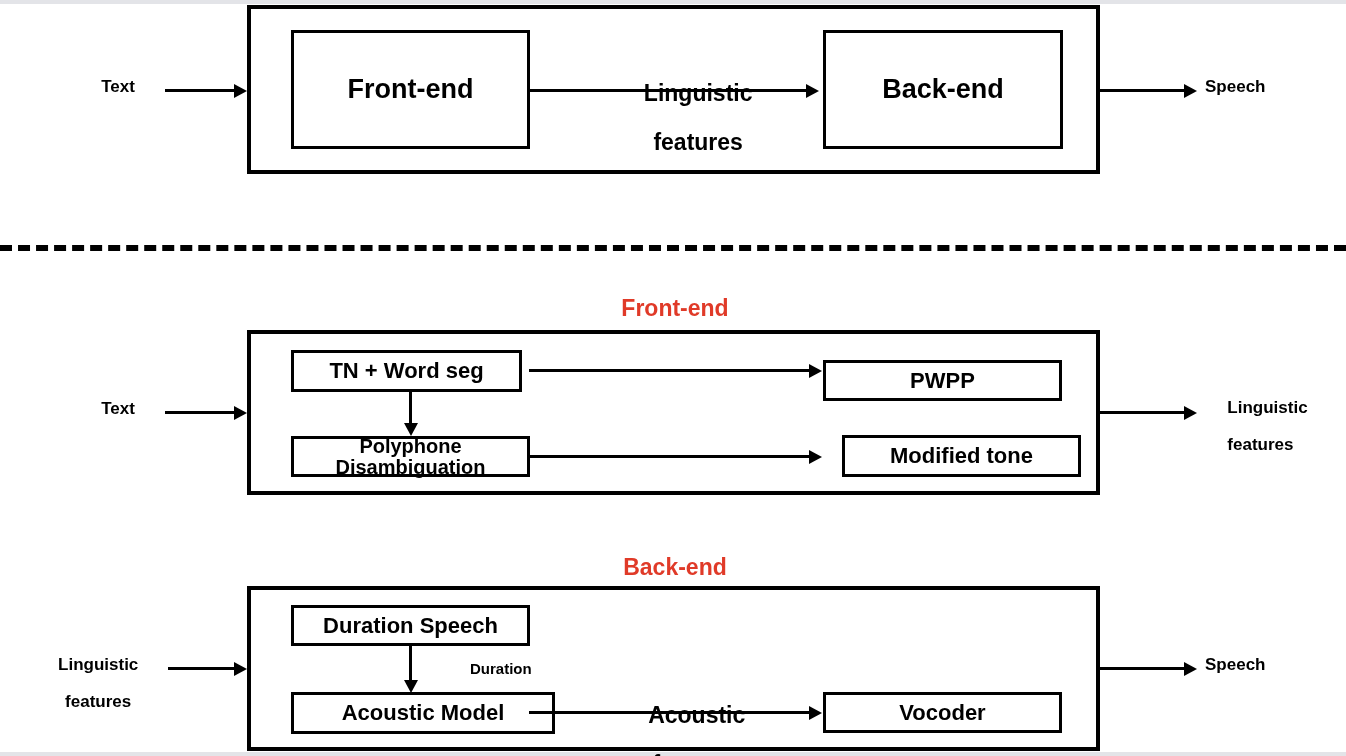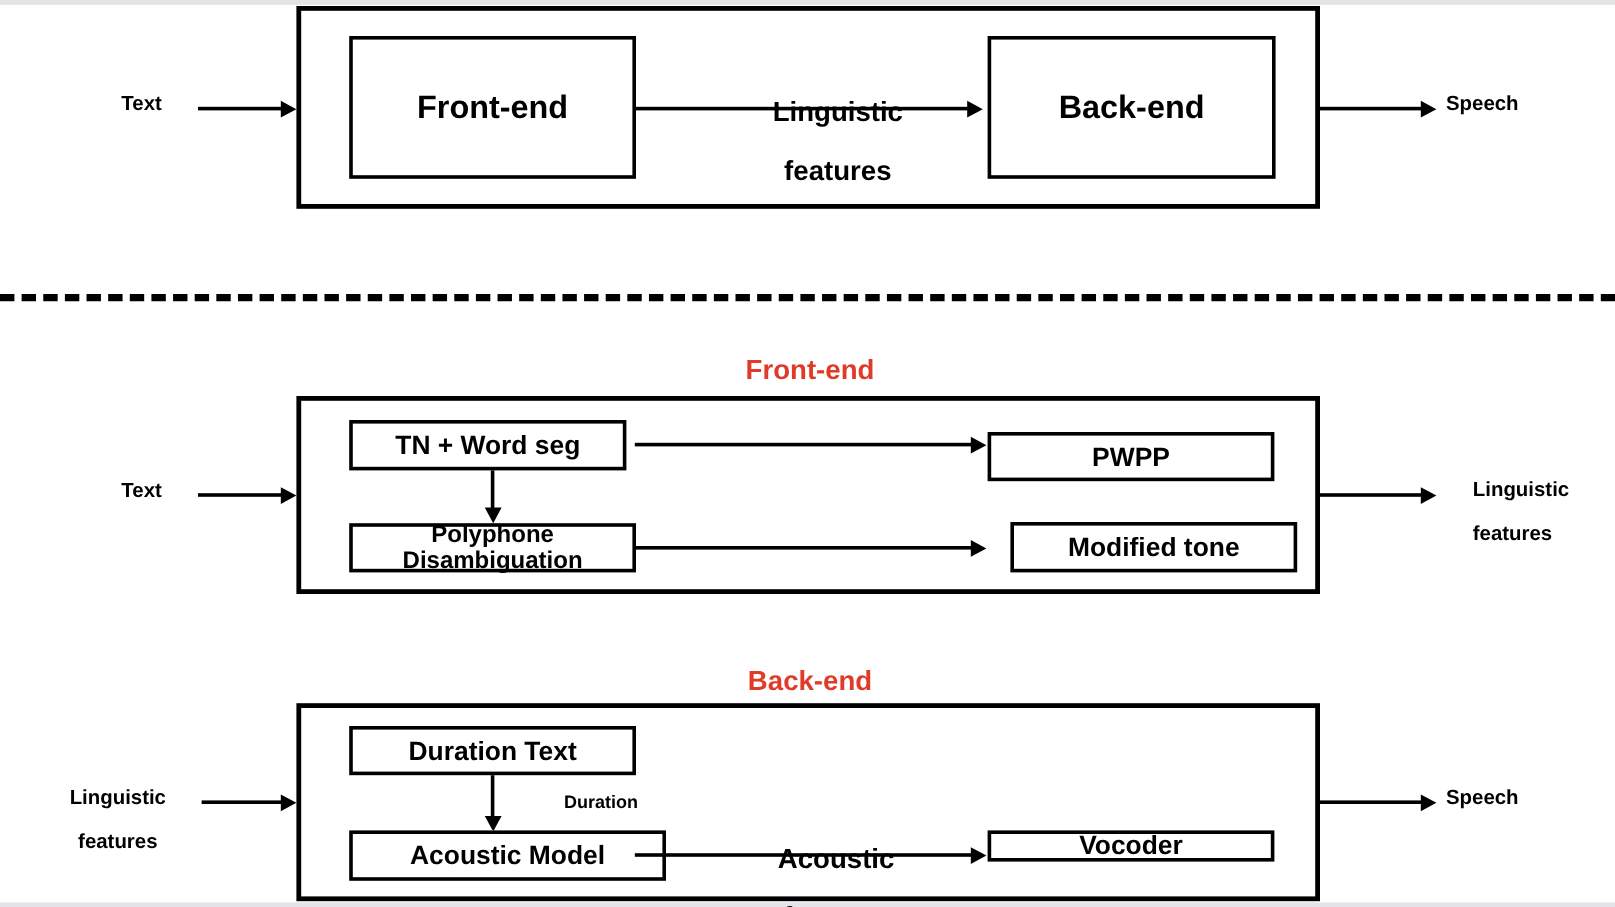--- a/index.html
+++ b/index.html
@@ -181,35 +181,35 @@
 
     <div class="label io" style="left:8px; top:638px; width:152px;">
       <span>Linguistic</span><br>
       <span>features</span>
     </div>
     <div class="hline" style="left:168px; top:667px; width:67px;"></div>
     <div class="arrow-right" style="left:234px; top:662px;"></div>
 
     <div class="container-box" style="left:247px; top:586px; width:853px; height:165px;"></div>
 
-    <div class="module-box mid" style="left:291px; top:605px; width:239px; height:41px;">Duration Text</div>
+    <div class="module-box mid" style="left:291px; top:605px; width:239px; height:41px;">Duration Speech</div>
 
     <div class="vline" style="left:409px; top:646px; width:3px; height:36px;"></div>
     <div class="arrow-down" style="left:404px; top:680px;"></div>
     <div class="label tiny" style="left:430px; top:661px; width:92px; text-align:left;margin-left:40px;">Duration</div>
 
     <div class="module-box mid" style="left:291px; top:692px; width:264px; height:42px;">Acoustic Model</div>
 
     <div class="hline" style="left:529px; top:711px; width:282px;"></div>
     <div class="arrow-right" style="left:809px; top:706px;"></div>
     <div class="label edge" style="left:592px; top:678px; width:172px;">
       <span>Acoustic</span><br>
       <span>features</span>
     </div>
 
-    <div class="module-box mid" style="left:823px; top:692px; width:239px; height:26px;">Vocoder</div>
+    <div class="module-box mid" style="left:823px; top:692px; width:239px; height:41px;">Vocoder</div>
 
     <div class="hline" style="left:1100px; top:667px; width:85px;"></div>
     <div class="arrow-right" style="left:1184px; top:662px;"></div>
     <div class="label io" style="left:1205px; top:656px; width:120px; text-align:left;">Speech</div>
   </div>
 
 </div>
 
 </body></html>

